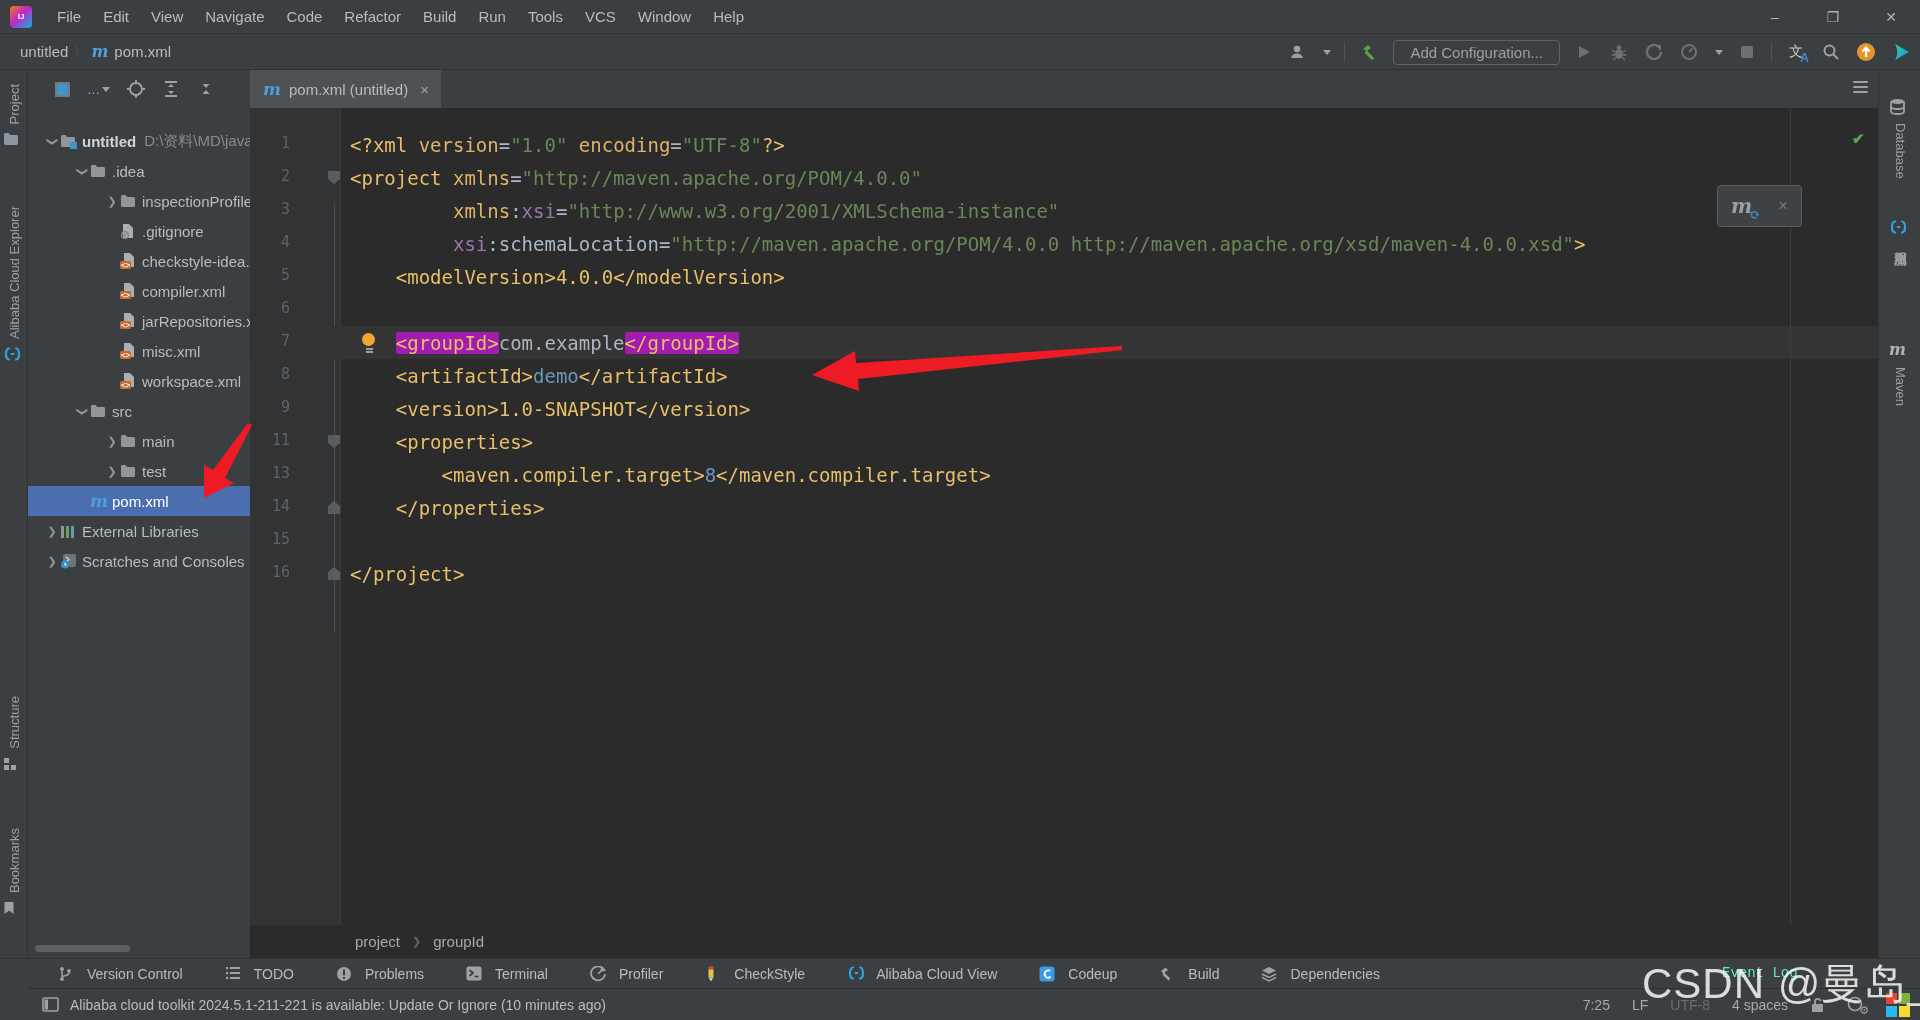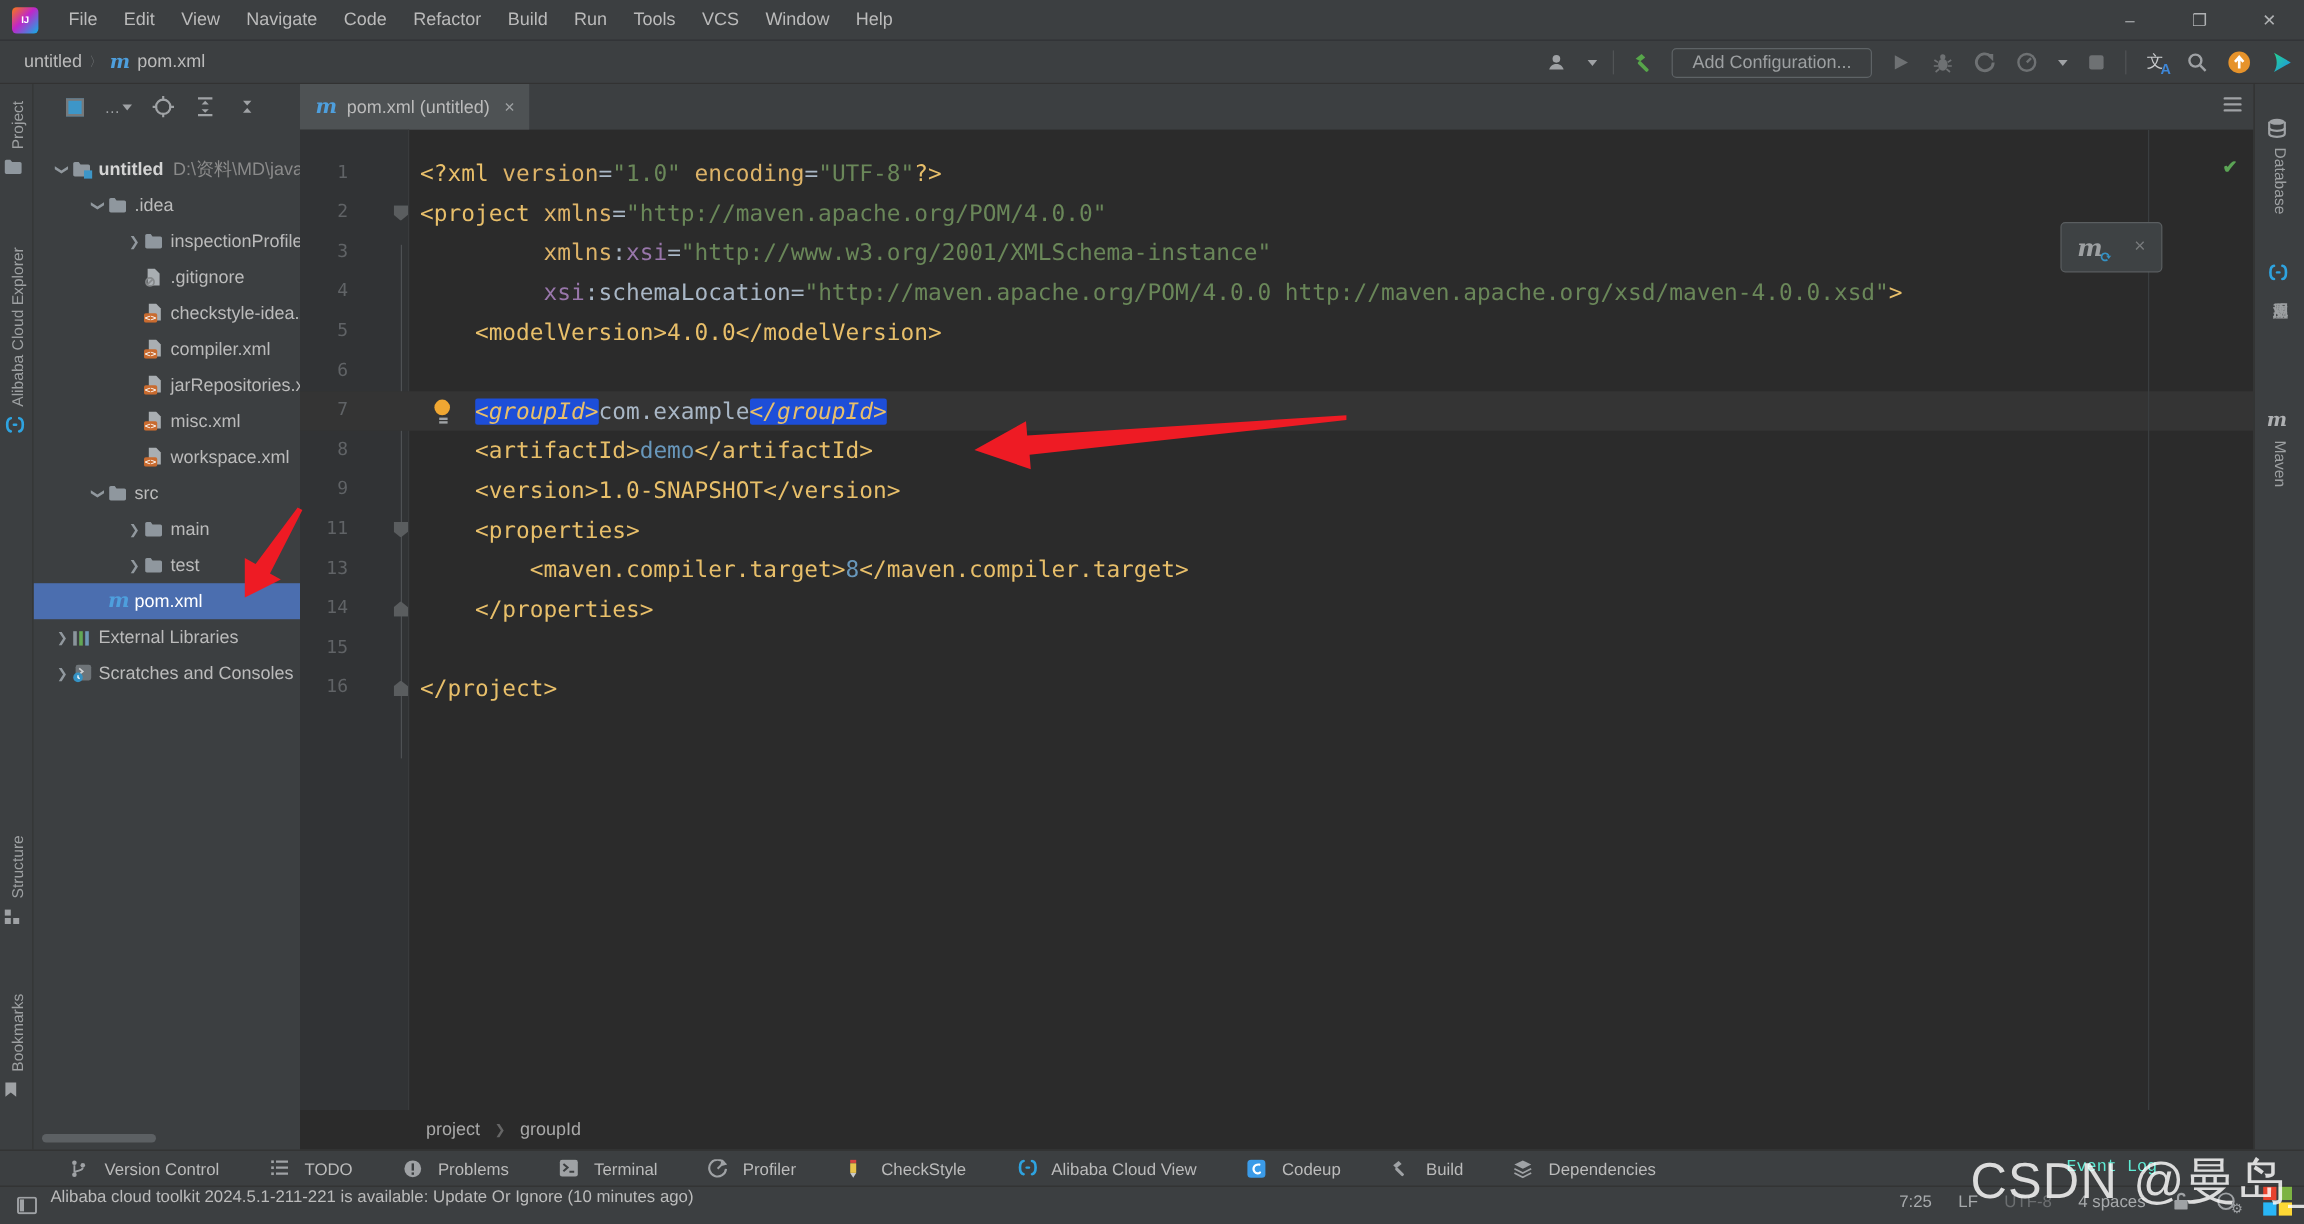--- a/index.html
+++ b/index.html
@@ -73,21 +73,21 @@
   .code-line { height:33px; display:flex; align-items:center; position:relative; }
   .code-line.current { background:#343434; }
   .cl-gutter { width:91px; flex:none; position:relative; height:100%; }
   .ln { position:absolute; right:51px; top:6px; font-family:"DejaVu Sans Mono",monospace; font-size:15px; color:#606366; }
   .fold { position:absolute; left:78px; top:10px; width:12px; height:13px; background:#5A5D5F; }
   .fold.open  { clip-path:polygon(0 0,100% 0,100% 62%,50% 100%,0 62%); }
   .fold.close { clip-path:polygon(50% 0,100% 38%,100% 100%,0 100%,0 38%); }
   .cl-text { white-space:pre; font-family:"DejaVu Sans Mono",monospace; font-size:19px; padding-left:9px; }
   .c-tag{color:#E8BF6A} .c-attr{color:#DDB368} .c-ns{color:#9876AA} .c-plain{color:#A9B7C6}
   .c-str{color:#6A8759} .c-num{color:#6897BB} .c-val{color:#E8BF6A}
-  .c-hl{background:#1d4ed8; border-radius:2px;font-style:italic;}
+  .c-hl{background:#a21caf; border-radius:2px;}
   #bulb { position:absolute; left:112px; top:7px; width:14px; height:18px; }
   #bulb .b-head { width:13px; height:13px; border-radius:50%; background:#F0A732; }
   #bulb .b-base { width:7px; height:2px; background:#9FA2A5; margin:2px auto 0; box-shadow:0 3px 0 #9FA2A5; }
   #margin-guide { position:absolute; left:1540px; top:0; bottom:0; width:1px; background:#3A3E40; }
   #inspect-ok { position:absolute; left:1602px; top:22px; color:#5BA455; font-size:15px; font-weight:bold; }
   #maven-popup { position:absolute; left:1467px; top:77px; width:85px; height:42px; background:#3E4244;
     border:1px solid #5A5E60; border-radius:4px; display:flex; align-items:center; justify-content:space-around; }
   #maven-popup .mp-m { position:relative; font:bold italic 20px "DejaVu Serif",serif; color:#9DA0A2; }
   #maven-popup .mp-sync { position:absolute; right:-8px; bottom:-4px; color:#3592C4; font-size:13px; }
   #maven-popup .mp-close { color:#787B7D; font-size:16px; }
@@ -100,21 +100,21 @@
   #right-stripe { width:42px; background:#3C3F41; border-left:1px solid #323232; position:relative; }
   #right-stripe .stripe-item { width:42px; }
 
   
   #toolwindow-bar { position:relative; height:30px; background:#3C3F41; border-top:1px solid #323232;
     display:flex; align-items:center; gap:42px; padding-left:58px; font-size:14px; color:#BBBBBB; }
   .tw-item { display:flex; align-items:flex-start; gap:7px; white-space:nowrap; }
   #event-log { position:absolute; left:1722px; top:6px; font-size:14px; color:#5eead4;font-family:Liberation Mono, monospace; }
 
   #statusbar { position:relative; height:32px; background:#3C3F41; border-top:1px solid #323232;
-    display:flex; align-items:flex-start; font-size:14px; color:#BBBBBB; }
+    display:flex; align-items:center; font-size:14px; color:#BBBBBB;margin-left:28px; }
   #status-msg { margin-left:42px; }
   #status-right { position:absolute; right:10px; display:flex; align-items:center; gap:22px; color:#A7AAAC; }
   .dim { color:#6B6E70; }
   #ime-squares { display:grid; grid-template-columns:11px 11px; grid-gap:2px; }
   #ime-squares div { width:11px; height:11px; }
 
   #watermark { position:absolute; left:1642px; top:956px; font-size:42px; font-weight:500;
     color:rgba(255,255,255,0.82); white-space:nowrap; z-index:60; letter-spacing:1px; }
   #arrows { position:absolute; left:0; top:0; z-index:50; pointer-events:none; }
   svg.icon { display:block; }

